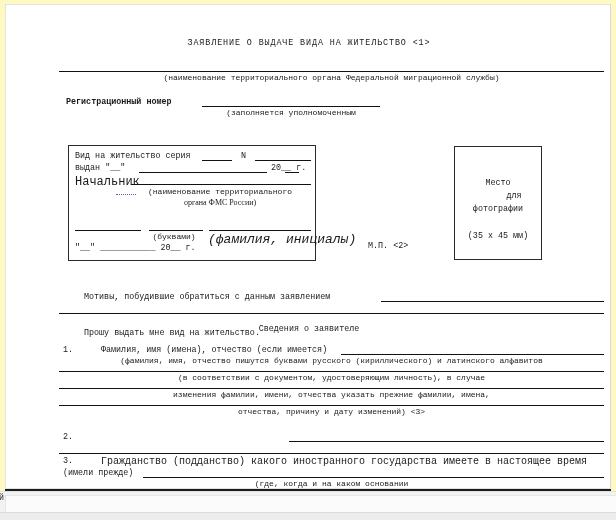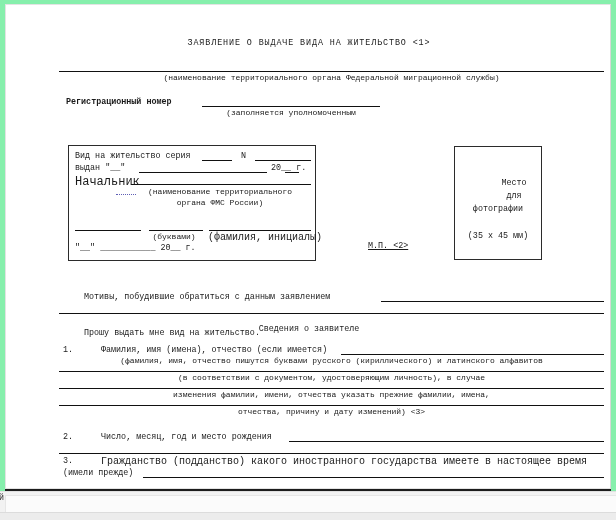--- a/index.html
+++ b/index.html
@@ -15,21 +15,21 @@
     font-size: 8.4px;
     color: #1a1a1a;
     position: relative;
   }
 
   
   #viewer {
     position: absolute;
     left: 0; top: 0;
     width: 616px; height: 520px;
-    background: #86efac;
+    background: #fef9c3;
     overflow: hidden;
   }
   #page {
     position: absolute;
     left: 5px;
     top: 4px;
     width: 606px;
     height: 485px;
     background: #ffffff;
     border: 1px solid #e3e3e3;
@@ -150,36 +150,36 @@
         <div class="rule" style="left:70px; top:26px; width:128px;"></div>
         <div class="abs" style="left:202px; top:17px; font-size:8.4px;">20__  г.</div>
         <div class="rule" style="left:216px; top:26px; width:14px;"></div>
 
         <div class="abs" style="left:6px; top:29px; font-size:12px;">Начальник</div>
         <div class="rule" style="left:62px; top:38px; width:180px;"></div>
 
         <div class="squiggle" style="left:47px; top:47px; width:20px;"></div>
 
         <div class="ctr" style="left:58px; top:41px; width:186px; font-size:8px;">(наименование территориального</div>
-        <div class="ctr" style="left:58px; top:52px; width:186px; font-size:8px;">органа ФМС России)</div>
+        <div class="ctr" style="left:58px; top:52px; width:186px; font-size:8px;font-family:Liberation Serif, serif;">органа ФМС России)</div>
 
         <div class="rule" style="left:6px; top:84px; width:66px;"></div>
         <div class="rule" style="left:80px; top:84px; width:54px;"></div>
         <div class="rule" style="left:140px; top:84px; width:102px;"></div>
 
         <div class="ctr" style="left:74px; top:86px; width:62px; font-size:8px;">(буквами)</div>
-        <div class="ctr" style="left:139px; top:86px; width:104px; font-size:10px;">(фамилия, инициалы)</div>
+        <div class="ctr" style="left:139px; top:86px; width:104px; font-size:13px;font-style:italic;">(фамилия, инициалы)</div>
 
         <div class="abs" style="left:6px; top:97px; font-size:8.4px;">"__" ___________ 20__  г.</div>
       </div>
 
-      <div class="abs" style="left:362px; top:236px; font-size:8.4px;text-decoration:underline;">М.П. &lt;2&gt;</div>
+      <div class="abs" style="left:362px; top:236px; font-size:8.4px;">М.П. &lt;2&gt;</div>
 
       <div class="box" style="left:448px; top:141px; width:88px; height:114px;">
-        <div class="ctr" style="left:16px; top:31px; width:86px; font-size:8.4px;">Место</div>
+        <div class="ctr" style="left:0; top:31px; width:86px; font-size:8.4px;">Место</div>
         <div class="ctr" style="left:16px; top:44px; width:86px; font-size:8.4px;">для</div>
         <div class="ctr" style="left:0; top:57px; width:86px; font-size:8.4px;">фотографии</div>
         <div class="ctr" style="left:0; top:84px; width:86px; font-size:8.4px;">(35 х 45 мм)</div>
       </div>
 
       <div class="abs" style="left:78px; top:275px; font-size:8.4px;margin-top:48px;">Прошу выдать мне вид на жительство.</div>
       <div class="abs" style="left:78px; top:287px; font-size:8.4px;">Мотивы, побудившие обратиться с данным заявлением</div>
       <div class="rule" style="left:375px; top:296px; width:223px;"></div>
       <div class="rule" style="left:53px; top:308px; width:545px;"></div>
 
@@ -194,29 +194,29 @@
       <div class="rule" style="left:53px; top:366px; width:545px;"></div>
       <div class="ctr" style="left:53px; top:368px; width:545px; font-size:8px;">(в соответствии с документом, удостоверяющим личность), в случае</div>
 
       <div class="rule" style="left:53px; top:383px; width:545px;"></div>
       <div class="ctr" style="left:53px; top:385px; width:545px; font-size:8px;">изменения фамилии, имени, отчества  указать прежние фамилии, имена,</div>
 
       <div class="rule" style="left:53px; top:400px; width:545px;"></div>
       <div class="ctr" style="left:53px; top:402px; width:545px; font-size:8px;">отчества, причину и дату изменений) &lt;3&gt;</div>
 
       <div class="abs" style="left:57px; top:427px; font-size:8.4px;">2.</div>
-      <div class="abs" style="left:95px; top:427px; font-size:8.4px;">Число, месяц, год и место рождения</div>
       <div class="rule" style="left:283px; top:436px; width:315px;"></div>
 
       <div class="rule" style="left:53px; top:448px; width:545px;"></div>
 
       <div class="abs" style="left:57px; top:451px; font-size:8.4px;">3.</div>
       <div class="abs" style="left:95px; top:451px; font-size:10px;text-align:right;">Гражданство (подданство) какого иностранного государства имеете в настоящее время</div>
       <div class="abs" style="left:57px; top:463px; font-size:8.4px;">(имели прежде)</div>
       <div class="rule" style="left:137px; top:472px; width:461px;"></div>
+      <div class="ctr" style="left:53px; top:474px; width:545px; font-size:8px;">(где, когда и на каком основании</div>
 
     </div>
   </div>
 
   <div id="page-shadow"></div>
   <div id="belowbar"></div>
   <div id="belowbar-inner"></div>
   <div id="nextpage-sliver">
     <span>ий</span>
   </div>

